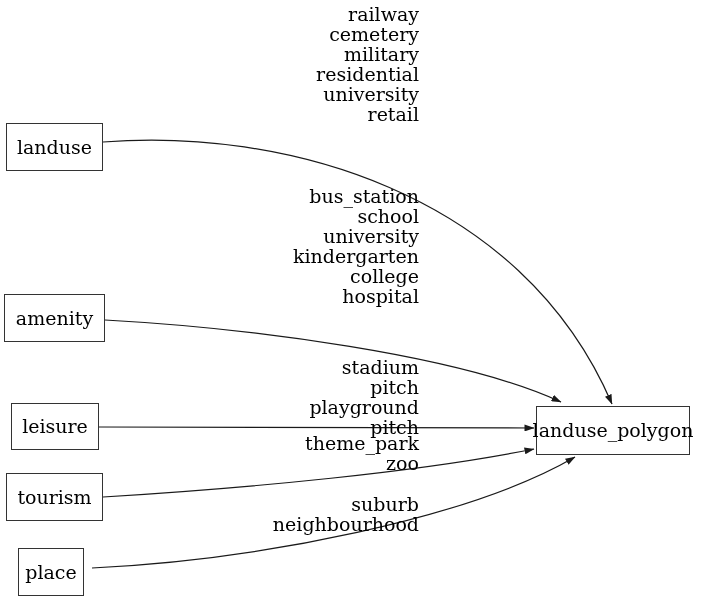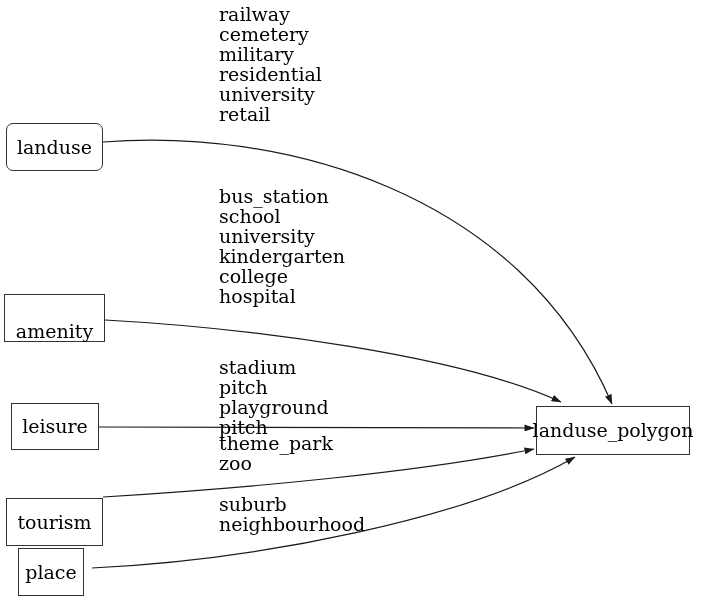--- a/index.html
+++ b/index.html
@@ -33,31 +33,31 @@
     box-sizing: border-box;
     background: #ffffff;
     border: 1.6px solid #333333;
     display: flex;
     align-items: center;
     justify-content: center;
     font-size: 19px;
     line-height: 1;
     white-space: nowrap;
   }
-  .node-landuse        { left: 6px;   top: 123px; width: 97px;  height: 48px; border-radius: 7px; }
-  .node-amenity        { left: 4px;   top: 294px; width: 101px; height: 48px; align-items: flex-end; }
+  .node-landuse        { left: 6px;   top: 123px; width: 97px;  height: 48px; }
+  .node-amenity        { left: 4px;   top: 294px; width: 101px; height: 48px; }
   .node-leisure        { left: 11px;  top: 403px; width: 88px;  height: 47px; }
-  .node-tourism        { left: 6px;   top: 498px; width: 97px;  height: 48px; }
+  .node-tourism        { left: 6px;   top: 473px; width: 97px;  height: 48px; }
   .node-place          { left: 18px;  top: 548px; width: 66px;  height: 48px; }
   .node-landuse-polygon{ left: 536px; top: 406px; width: 154px; height: 49px; }
   .edge-label {
     position: absolute;
     left: 219px;
     width: 200px;
-    text-align: left;
+    text-align: right;
     font-size: 19px;
     line-height: 20px;
     white-space: nowrap;
   }
   .edge-label-landuse { top: 4px; }
   .edge-label-amenity { top: 186px; }
   .edge-label-leisure { top: 348px; margin-top: 9px; }
   .edge-label-tourism { top: 433px; }
   .edge-label-place   { top: 494px; }
 </style>

